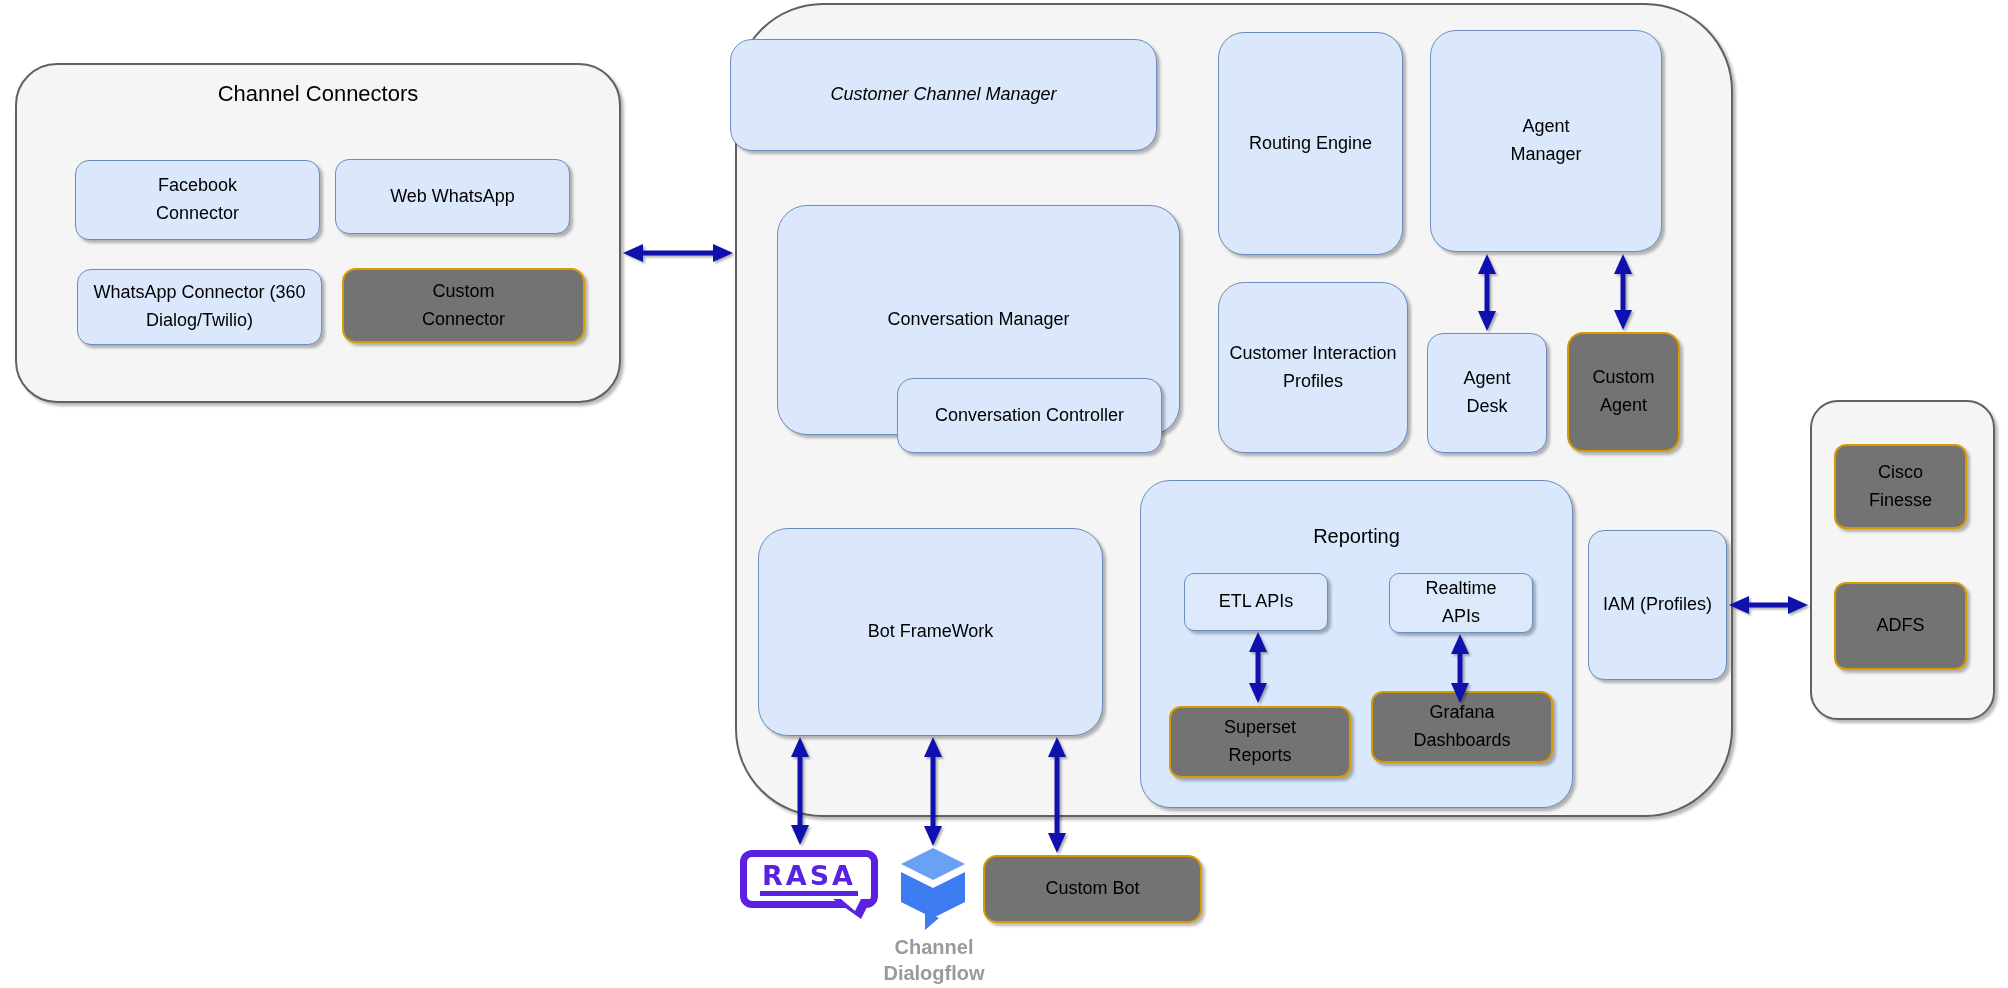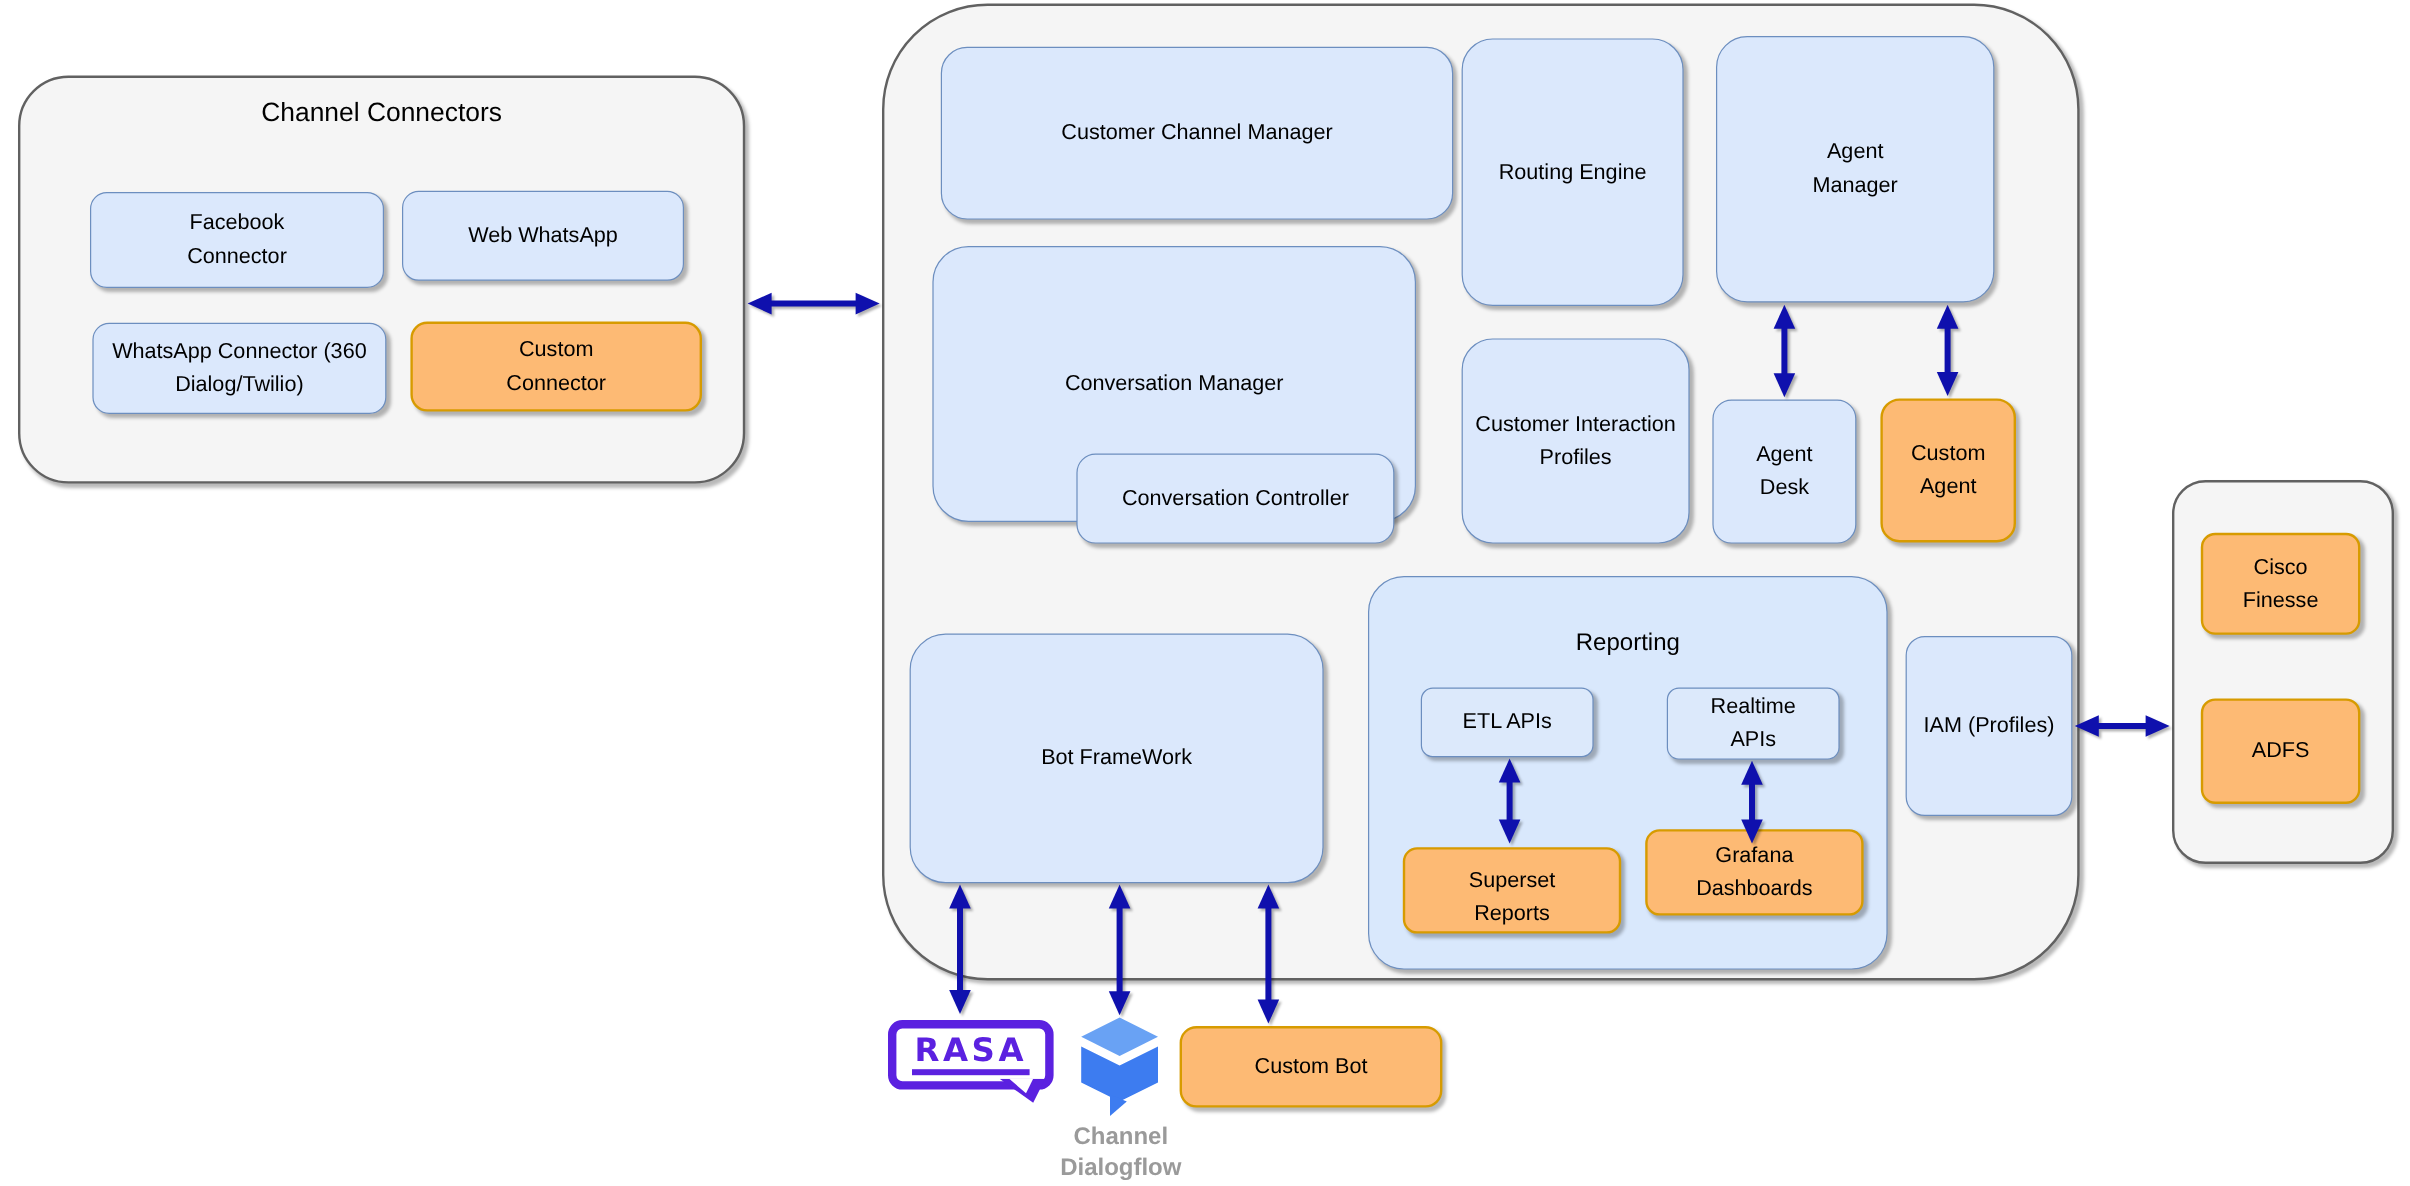--- a/index.html
+++ b/index.html
@@ -20,21 +20,21 @@
   }
   
   .cbox{
     position:absolute;
     display:flex;align-items:center;justify-content:center;text-align:center;
     font-size:18px;line-height:1.55;
     box-sizing:border-box;
     box-shadow:3px 3px 3px rgba(0,0,0,0.28);
   }
   .blue{background:#dbe8fc;border:1.5px solid #6c8ebf;}
-  .orange{background:#fdba74;border:2px solid #d79b00;}
+  .orange{background:#737373;border:2px solid #d79b00;}
   .groupblue{
     position:absolute;background:#d9e8fc;border:1.5px solid #6c8ebf;
     box-shadow:3px 3px 3px rgba(0,0,0,0.28);box-sizing:border-box;
   }
   .ctitle{
     position:absolute;left:0;right:0;text-align:center;
     font-size:22px;
   }
   .rtitle{
     position:absolute;left:0;right:0;text-align:center;
@@ -78,21 +78,21 @@
     <span class="wrapnarrow" style="max-width:230px;">WhatsApp Connector (360 Dialog/Twilio)</span>
   </div>
 
   <div class="cbox orange" style="left:325px;top:203px;width:243px;height:75px;border-radius:14px;">
     <span class="wrapnarrow" style="max-width:110px;">Custom Connector</span>
   </div>
 </div>
 
 <div class="gcontainer" style="left:735px;top:3px;width:998px;height:814px;border-radius:88px;"></div>
 
-<div class="cbox blue" style="left:784px;top:39px;width:427px;height:144px;border-radius:22px;">
+<div class="cbox blue" style="left:730px;top:39px;width:427px;height:112px;border-radius:22px;font-style:italic;">
   <span>Customer Channel Manager</span>
 </div>
 
 <div class="cbox blue" style="left:777px;top:205px;width:403px;height:230px;border-radius:30px;">
   <span>Conversation Manager</span>
 </div>
 
 <div class="cbox blue" style="left:897px;top:378px;width:265px;height:75px;border-radius:16px;">
   <span>Conversation Controller</span>
 </div>
@@ -125,21 +125,21 @@
   <div class="rtitle" style="top:44px;">Reporting</div>
 
   <div class="cbox blue" style="left:43px;top:92px;width:144px;height:58px;border-radius:10px;background:#dce9fb;">
     <span>ETL APIs</span>
   </div>
 
   <div class="cbox blue" style="left:248px;top:92px;width:144px;height:60px;border-radius:10px;background:#dce9fb;">
     <span class="wrapnarrow" style="max-width:90px;">Realtime APIs</span>
   </div>
 
-  <div class="cbox orange" style="left:28px;top:225px;width:182px;height:72px;border-radius:12px;align-items:flex-end;">
+  <div class="cbox orange" style="left:28px;top:225px;width:182px;height:72px;border-radius:12px;">
     <span class="wrapnarrow" style="max-width:100px;">Superset Reports</span>
   </div>
 
   <div class="cbox orange" style="left:230px;top:210px;width:182px;height:72px;border-radius:12px;">
     <span class="wrapnarrow" style="max-width:130px;">Grafana Dashboards</span>
   </div>
 </div>
 
 <div class="cbox blue" style="left:1588px;top:530px;width:139px;height:150px;border-radius:16px;">
   <span class="wrapnarrow" style="max-width:120px;">IAM (Profiles)</span>

